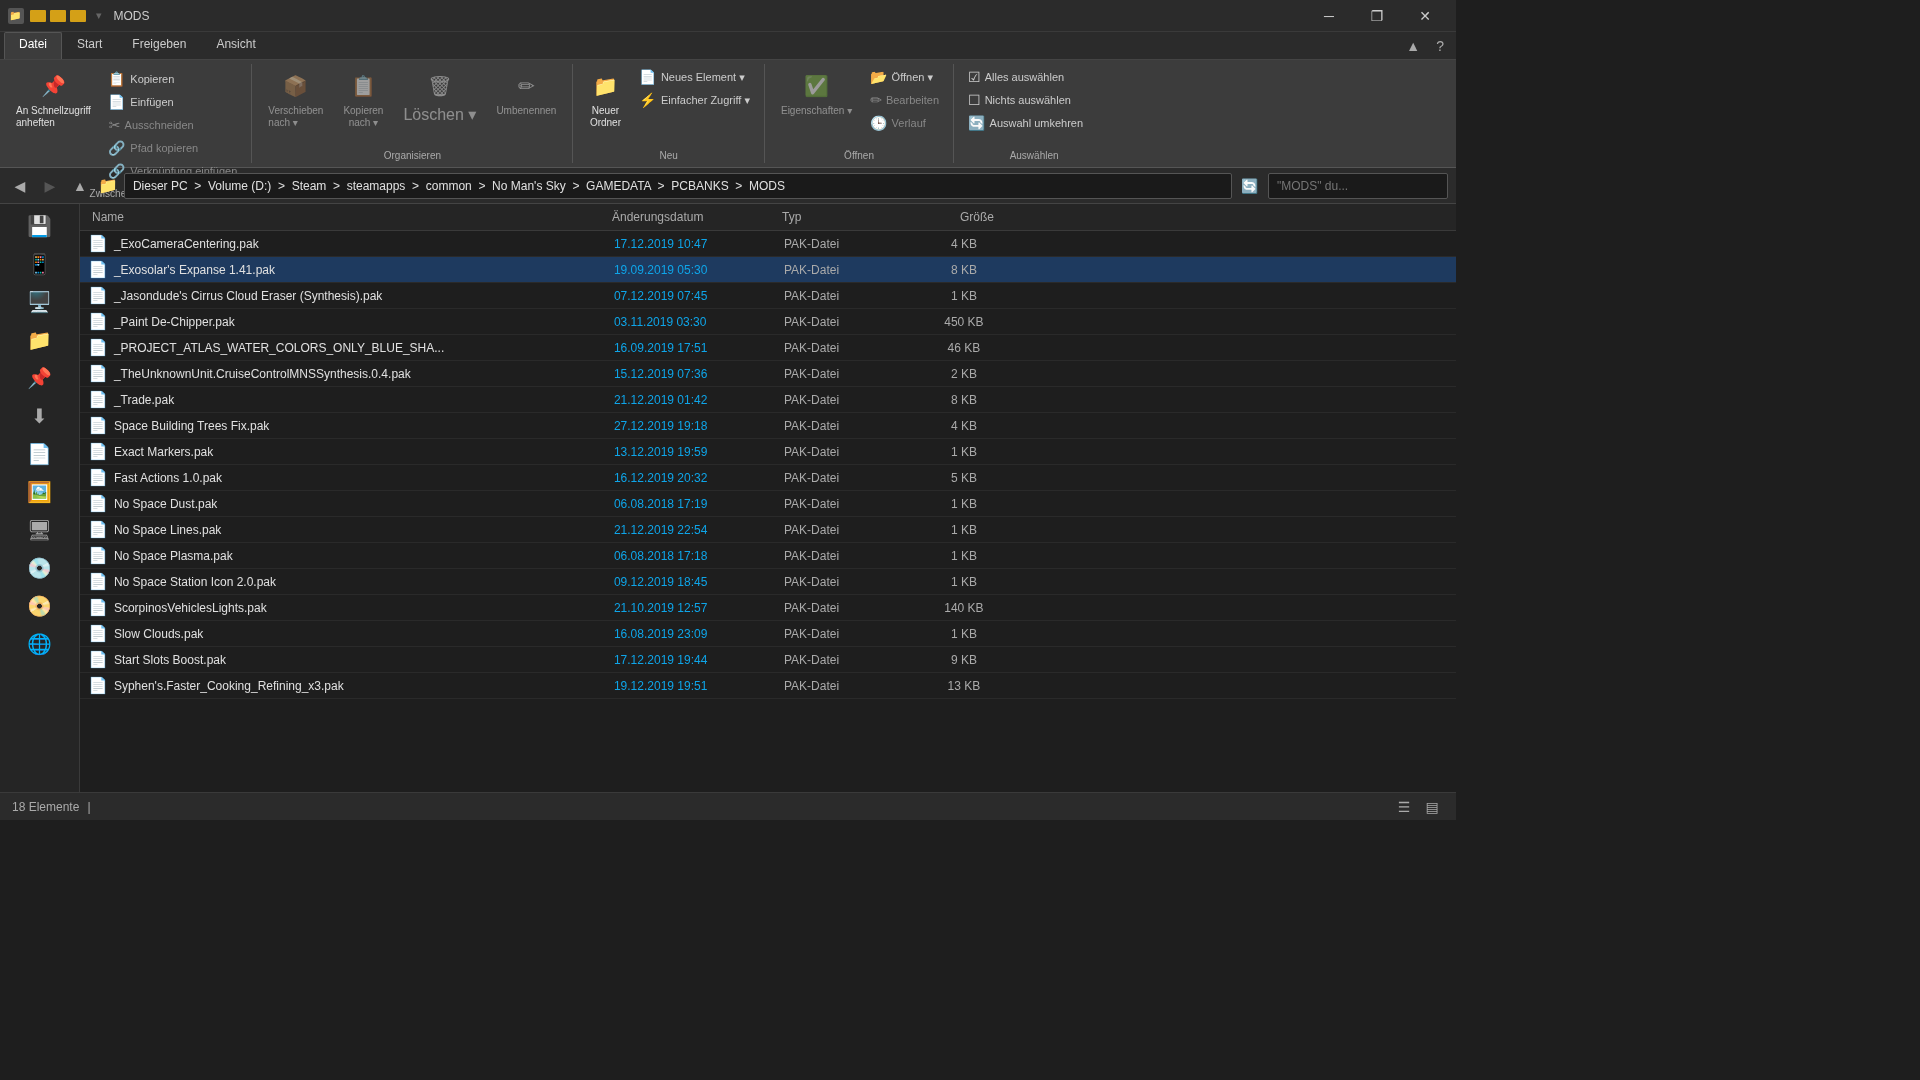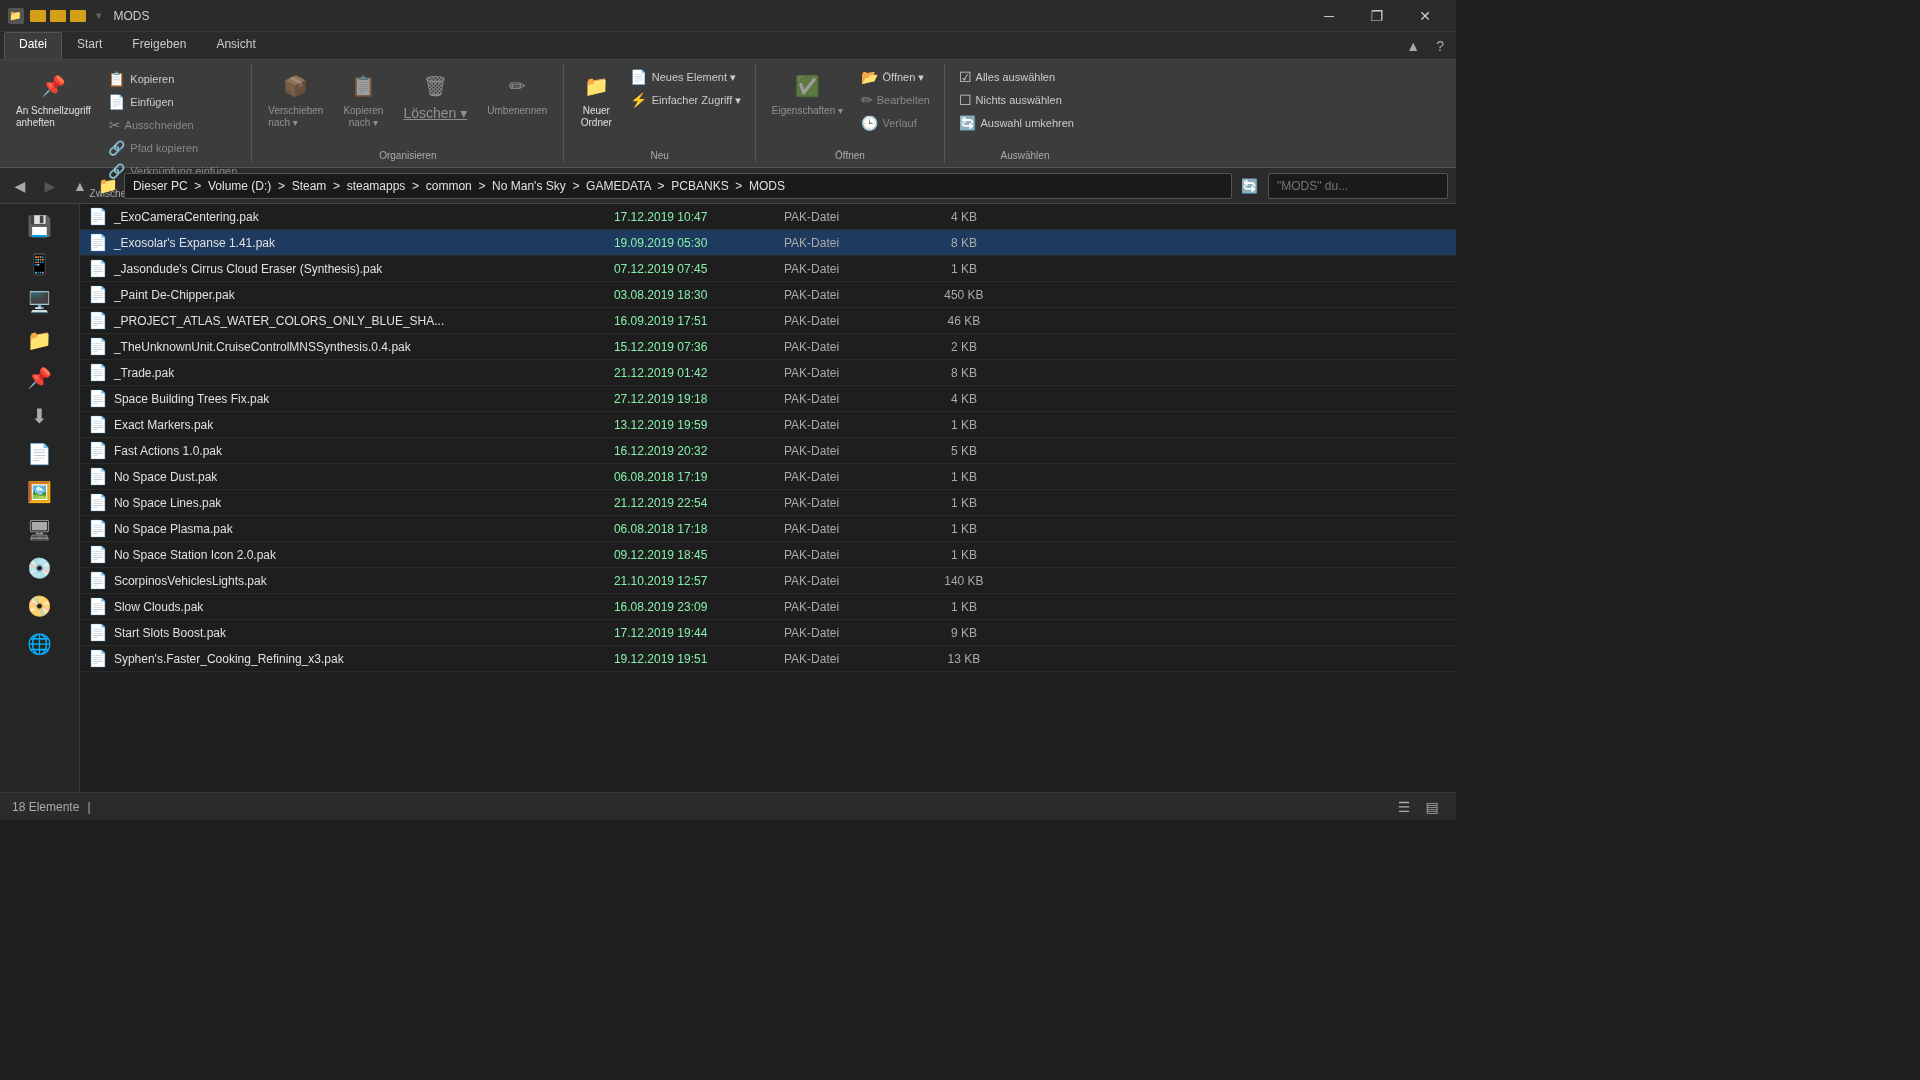--- a/index.html
+++ b/index.html
@@ -227,21 +227,21 @@
     .file-row {
       display: flex;
       padding: 3px 8px;
       align-items: center;
       cursor: default;
       border-bottom: 1px solid #2a2a2a;
     }
     .file-row.selected { background: #1e3a5f; }
     .file-icon { font-size: 16px; margin-right: 6px; color: #aaa; }
     .file-name { width: 500px; font-size: 12px; color: #e0e0e0; }
-    .file-date { width: 170px; font-size: 12px; color: #86efac; }
+    .file-date { width: 170px; font-size: 12px; color: #0ea5e9; }
     .file-type { width: 140px; font-size: 12px; color: #aaa; }
     .file-size { width: 80px; font-size: 12px; color: #aaa; text-align: center; }
 
     
     #status-bar {
       height: 28px;
       background: #2b2b2b;
       display: flex;
       align-items: center;
       padding: 0 12px;
@@ -327,21 +327,21 @@
       <button class="ribbon-btn" style="opacity:0.5;">
         <div class="icon">📦</div>
         <span style="font-size:10px;text-align:left;line-height:1.2;">Verschieben<br>nach ▾</span>
       </button>
       <button class="ribbon-btn" style="opacity:0.5;">
         <div class="icon">📋</div>
         <span style="font-size:10px;text-align:center;line-height:1.2;">Kopieren<br>nach ▾</span>
       </button>
       <button class="ribbon-btn" style="opacity:0.5;">
         <div class="icon">🗑</div>
-        <span style="font-size:14px;text-decoration:underline;">Löschen ▾</span>
+        <span style="font-size:16px;">Löschen ▾</span>
       </button>
       <button class="ribbon-btn" style="opacity:0.5;">
         <div class="icon">✏</div>
         <span style="font-size:10px;">Umbenennen</span>
       </button>
     </div>
     <div class="ribbon-section-title">Organisieren</div>
   </div>
 
   <div class="ribbon-section" style="min-width:150px;">
@@ -455,20 +455,26 @@
     <div class="sidebar-item">
       <span class="s-icon">📀</span>
     </div>
     <div class="sidebar-item">
       <span class="s-icon">🌐</span>
     </div>
   </div>
 
   <div id="file-pane">
 
+    <div id="col-headers">
+      <div class="col-name">Name</div>
+      <div class="col-date">Änderungsdatum</div>
+      <div class="col-type">Typ</div>
+      <div class="col-size">Größe</div>
+    </div>
 
     <div id="file-list">
         <div class="file-row">
       <span class="file-icon">📄</span>
       <span class="file-name">_ExoCameraCentering.pak</span>
       <span class="file-date">17.12.2019 10:47</span>
       <span class="file-type">PAK-Datei</span>
       <span class="file-size">4 KB</span>
     </div>
         <div class="file-row selected">
@@ -481,21 +487,21 @@
         <div class="file-row">
       <span class="file-icon">📄</span>
       <span class="file-name">_Jasondude's Cirrus Cloud Eraser (Synthesis).pak</span>
       <span class="file-date">07.12.2019 07:45</span>
       <span class="file-type">PAK-Datei</span>
       <span class="file-size">1 KB</span>
     </div>
         <div class="file-row">
       <span class="file-icon">📄</span>
       <span class="file-name">_Paint De-Chipper.pak</span>
-      <span class="file-date">03.08.2019 18:30</span>
+      <span class="file-date">03.11.2019 03:30</span>
       <span class="file-type">PAK-Datei</span>
       <span class="file-size">450 KB</span>
     </div>
         <div class="file-row">
       <span class="file-icon">📄</span>
       <span class="file-name">_PROJECT_ATLAS_WATER_COLORS_ONLY_BLUE_SHA...</span>
       <span class="file-date">16.09.2019 17:51</span>
       <span class="file-type">PAK-Datei</span>
       <span class="file-size">46 KB</span>
     </div>

